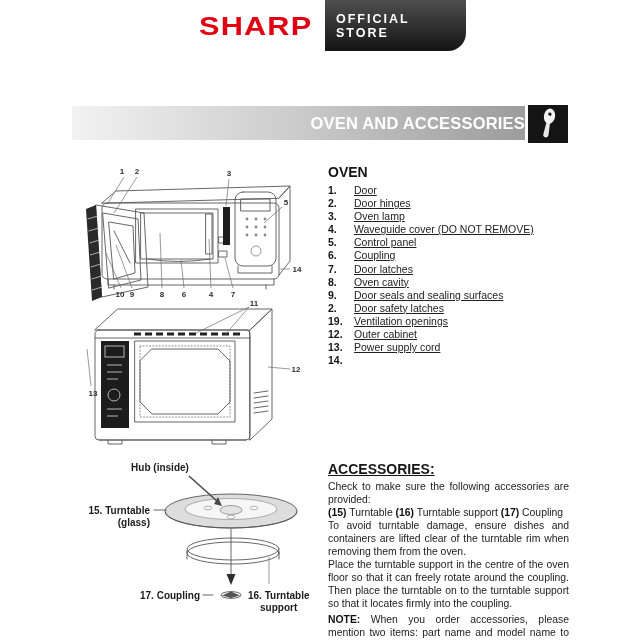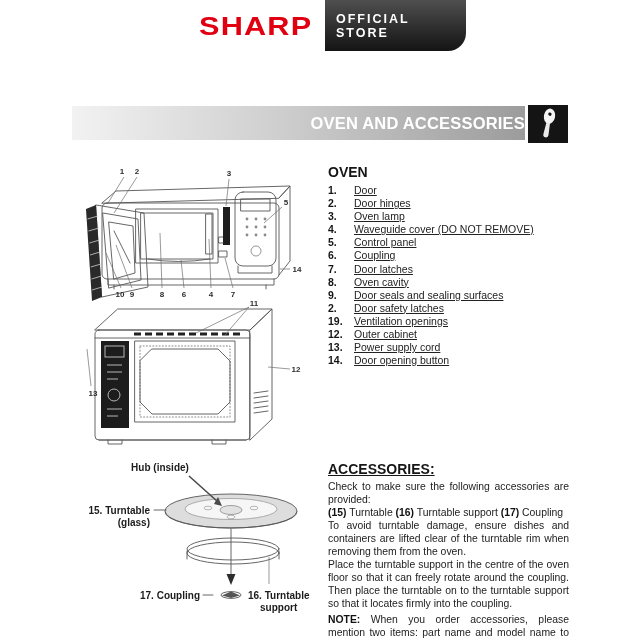--- a/index.html
+++ b/index.html
@@ -277,21 +277,20 @@
       <div class="row">
           <span class="n">12.</span>
           <span class="l">Outer cabinet</span>
         </div>
       <div class="row">
           <span class="n">13.</span>
           <span class="l">Power supply cord</span>
         </div>
       <div class="row">
           <span class="n">14.</span>
-          <span class="l">Door opening button</span>
         </div>
     </div>
 
     <div class="accessories">
       <div class="list-heading">ACCESSORIES:</div>
       <p>Check to make sure the following accessories are provided:</p>
       <p><b>(15)</b><span> Turntable </span><b>(16)</b><span> Turntable support </span><b>(17)</b><span> Coupling</span></p>
       <p>To avoid turntable damage, ensure dishes and containers are lifted clear of the turntable rim when removing them from the oven.</p>
       <p>Place the turntable support in the centre of the oven floor so that it can freely rotate around the coupling. Then place the turntable on to the turntable support so that it locates firmly into the coupling.</p>
       <p class="note"><b>NOTE:</b><span> When you order accessories, please mention two items: part name and model name to your dealer or SHARP authorised service agent.</span></p>

